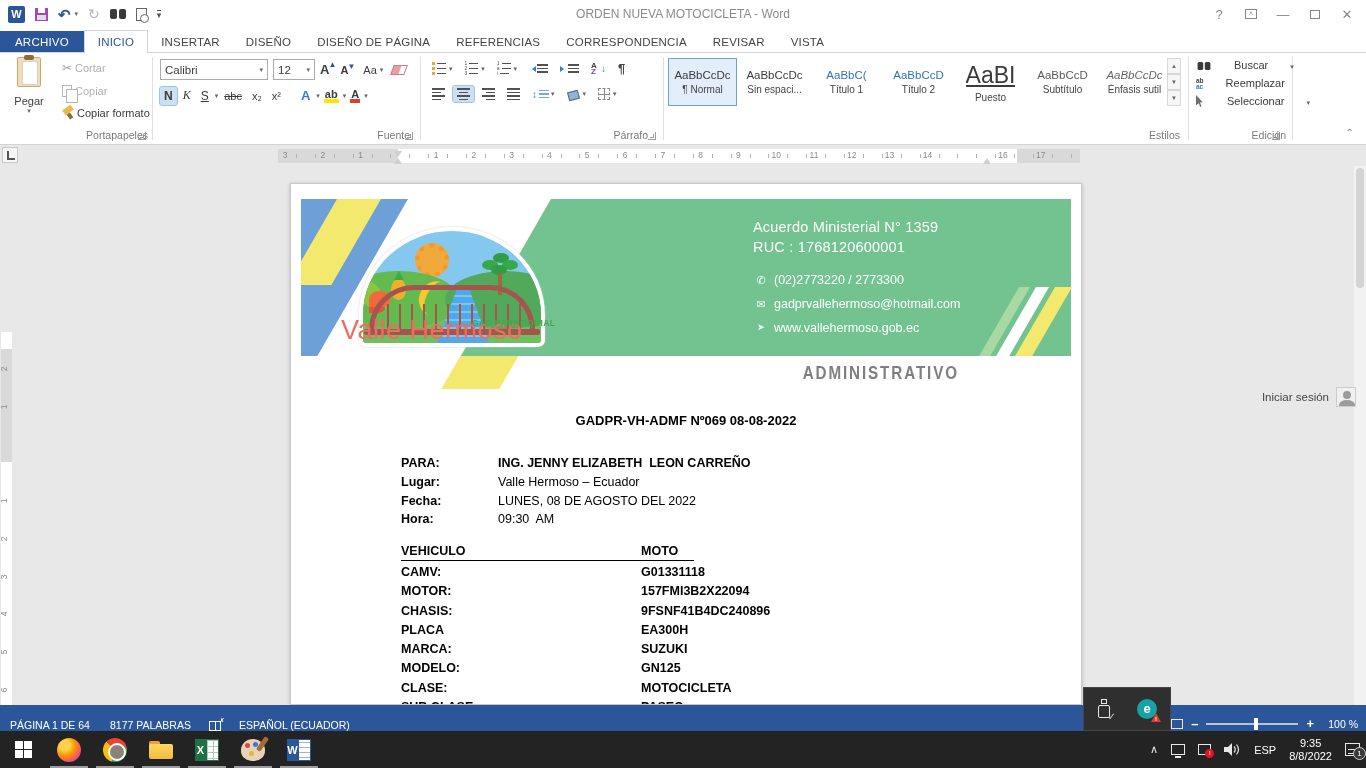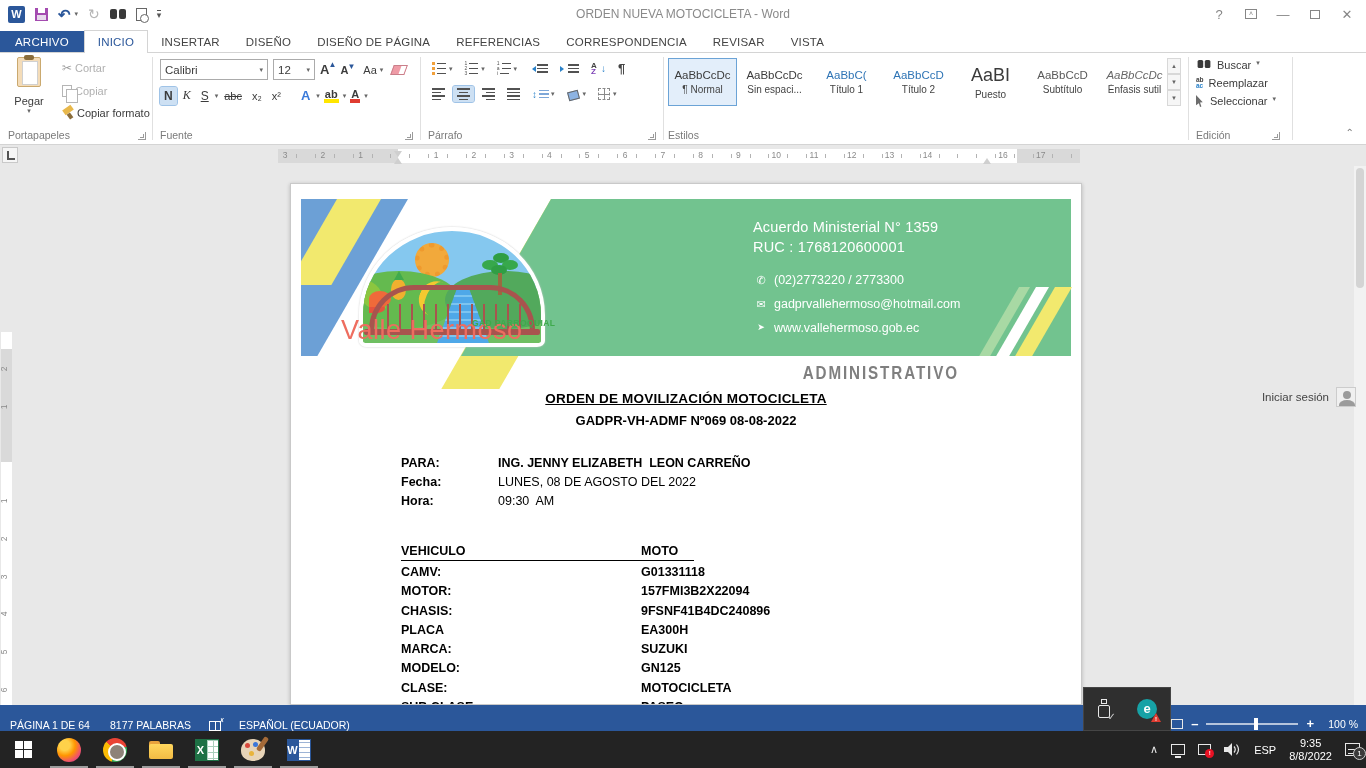--- a/index.html
+++ b/index.html
@@ -36,21 +36,21 @@
   .tab.t-archivo { background:#2b579a; color:#fff; padding:5px 15px 4px; }
   .tab.t-active { background:#fff; color:#2b579a; border:1px solid #d4d4d4; border-bottom:none; margin-bottom:-1px; padding-bottom:5px; }
   .signin { position:absolute; right:10px; bottom:4px; display:flex; align-items:center; gap:7px; font-size:11.5px; color:#444; }
   .avatar { width:20px; height:20px; background:#f0f0f0; border:1px solid #ccc; position:relative; overflow:hidden; }
   .avatar::before { content:''; position:absolute; left:6px; top:3px; width:8px; height:8px; border-radius:50%; background:#9b9b9b; }
   .avatar::after { content:''; position:absolute; left:2px; top:12px; width:16px; height:10px; border-radius:50% 50% 0 0; background:#9b9b9b; }
 
   
   .ribbon { position:absolute; left:0; top:53px; width:1366px; height:92px; background:#fff; border-bottom:1px solid #d4d4d4; font-size:11px; color:#3b3b3b; }
   .rdiv { position:absolute; top:4px; bottom:4px; width:1px; background:#e0e0e0; }
-  .grp-label { position:absolute; bottom:3px; font-size:10.5px; color:#7a7a7a; text-align:left;margin-top:19px; }
+  .grp-label { position:absolute; bottom:3px; font-size:10.5px; color:#7a7a7a; text-align:right;margin-top:19px; }
   .launcher { position:absolute; bottom:4px; width:8px; height:8px; border-right:1px solid #9a9a9a; border-bottom:1px solid #9a9a9a; }
   .launcher::before { content:''; position:absolute; right:1px; bottom:1px; width:3px; height:3px; border-right:1px solid #9a9a9a; border-bottom:1px solid #9a9a9a; }
   .rbtn { display:inline-flex; align-items:center; gap:3px; padding:2px 4px; border-radius:2px; }
   .rbtn.sel { background:#cde0f3; outline:1px solid #9fc3e7; }
   .dis { color:#b0b0b0; }
   .caret { font-size:7px; color:#666; }
   
   .paste-btn { position:absolute; left:8px; top:4px; width:42px; height:72px; text-align:center; }
   .clipboard { width:24px; height:30px; background:#f4dcb8; border:1px solid #caa96f; border-radius:2px; margin:0 auto; position:relative; }
   .clipboard::before { content:''; position:absolute; left:6px; top:-3px; width:10px; height:5px; background:#8a6d3b; border-radius:2px; }
@@ -107,28 +107,28 @@
   .bord-ic { width:12px; height:12px; border:1px dashed #8a8a8a; position:relative; }
   .bord-ic::before { content:''; position:absolute; left:50%; top:0; bottom:0; width:1px; background:#8a8a8a; }
   .bord-ic::after { content:''; position:absolute; top:50%; left:0; right:0; height:1px; background:#8a8a8a; }
   
   .styles-strip { position:absolute; left:668px; top:5px; display:flex; gap:3px; }
   .style-item { width:69px; height:48px; border:1px solid transparent; display:flex; flex-direction:column; align-items:center; justify-content:center; gap:3px; }
   .style-item.sel { border-color:#6ba3d6; background:#e3eefa; }
   .st-preview { font-size:11.5px; white-space:nowrap; overflow:hidden; max-width:66px; }
   .st-label { font-size:10px; color:#444; white-space:nowrap; overflow:hidden; max-width:66px; }
   .st-h1 .st-preview, .st-h2 .st-preview { color:#2e74b5; }
-  .st-title .st-preview { font-size:18px; }
+  .st-title .st-preview { font-size:23px;text-decoration:underline; }
   .st-sub .st-preview { color:#595959; }
   .st-emph .st-preview { font-style:italic; color:#666; }
   .styles-scroll { position:absolute; left:1167px; top:5px; width:14px; height:48px; display:flex; flex-direction:column; }
   .styles-scroll span { flex:1; border:1px solid #d8d8d8; font-size:6px; color:#666; display:flex; align-items:center; justify-content:center; background:#f6f6f6; }
   
   .ed-col { position:absolute; left:1196px; top:6px; display:flex; flex-direction:column; gap:6px; }
-  .ed-item { display:flex; align-items:flex-start; gap:5px; font-size:11px; color:#3b3b3b; }
+  .ed-item { display:flex; align-items:flex-end; gap:22px; font-size:11px; color:#3b3b3b; }
   .repl-ic { display:flex; flex-direction:column; font-size:6.5px; line-height:5.5px; font-weight:bold; color:#444; }
   .repl-ic b:last-child { color:#2b82c9; }
   .cursor-arrow { width:9px; height:12px; background:#6d6d6d; clip-path:polygon(0 0,75% 60%,45% 62%,60% 95%,45% 100%,32% 68%,0 85%); }
   .collapse-chev { position:absolute; right:12px; bottom:6px; font-size:10px; color:#777; }
 
   
   .rulerrow { position:absolute; left:0; top:146px; width:1366px; height:20px; background:#e8e8e8; }
   .tabsel { position:absolute; left:2px; top:1px; width:16px; height:16px; background:#f6f6f6; border:1px solid #c9c9c9; }
   .tabsel::before { content:''; position:absolute; left:4px; top:3px; width:6px; height:7px; border-left:2px solid #555; border-bottom:2px solid #555; }
   .hruler { position:absolute; left:278px; top:3px; width:802px; height:14px; background:#d9d9d9; }
@@ -648,28 +648,31 @@
         <span class="lh-ic" style="left:452px;top:75px">✆</span>
         <div class="lh-txt lh-contact" style="left:473px;top:74px">(02)2773220 / 2773300</div>
         <span class="lh-ic" style="left:452px;top:99px">✉</span>
         <div class="lh-txt lh-contact" style="left:473px;top:98px">gadprvallehermoso@hotmail.com</div>
         <span class="lh-ic" style="left:452px;top:123px;font-size:9px">➤</span>
         <div class="lh-txt lh-contact" style="left:473px;top:122px">www.vallehermoso.gob.ec</div>
       </div>
 
       <div class="admin">ADMINISTRATIVO</div>
 
-      <div class="doc-title1">ORDEN DE MOVILIZACIÓN MOTOCICLETA</div>
       <div class="doc-title2">GADPR-VH-ADMF Nº069 08-08-2022</div>
 
       <div class="info-block">
 
       <div class="info-row">
             <span class="info-label">PARA:</span>
             <span class="info-value" style="font-weight: 700;">ING. JENNY ELIZABETH  LEON CARREÑO</span>
+          </div>
+          <div class="info-row">
+            <span class="info-label">Lugar:</span>
+            <span class="info-value" style="font-weight: 400;">Valle Hermoso – Ecuador</span>
           </div>
           <div class="info-row">
             <span class="info-label">Fecha:</span>
             <span class="info-value" style="font-weight: 400;">LUNES, 08 DE AGOSTO DEL 2022</span>
           </div>
           <div class="info-row">
             <span class="info-label">Hora:</span>
             <span class="info-value" style="font-weight: 400;">09:30  AM</span>
           </div>
         </div>

